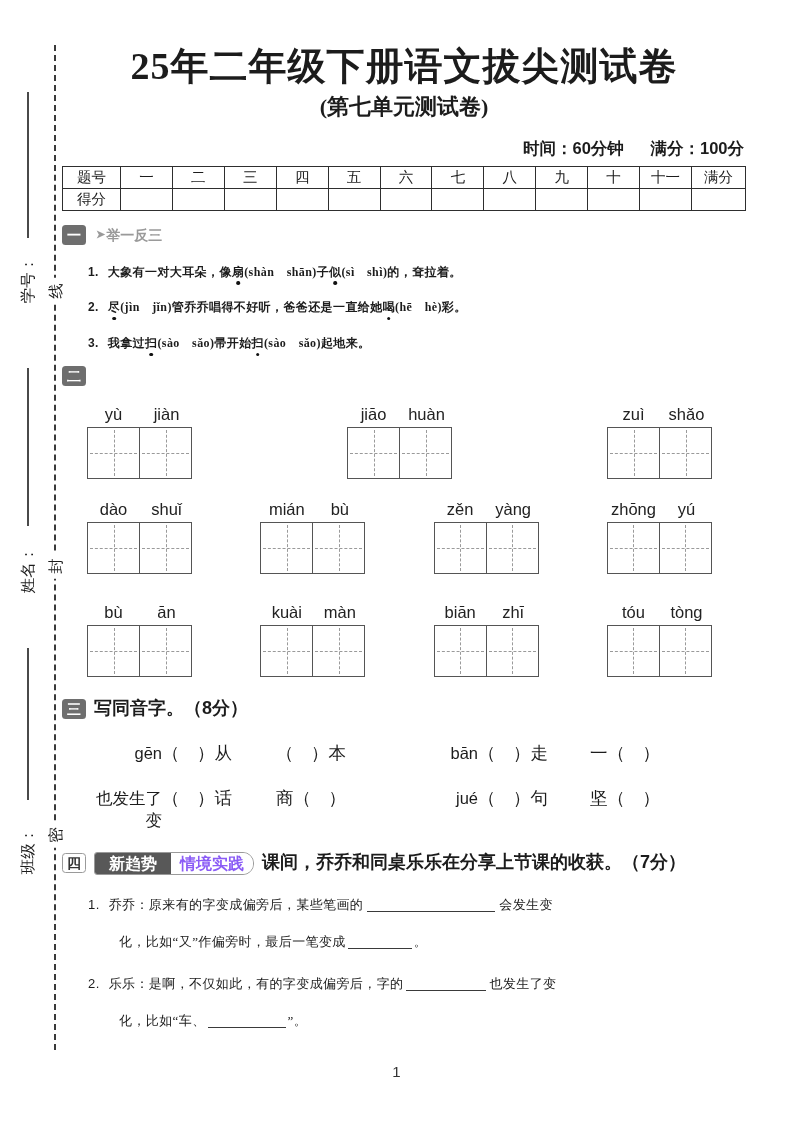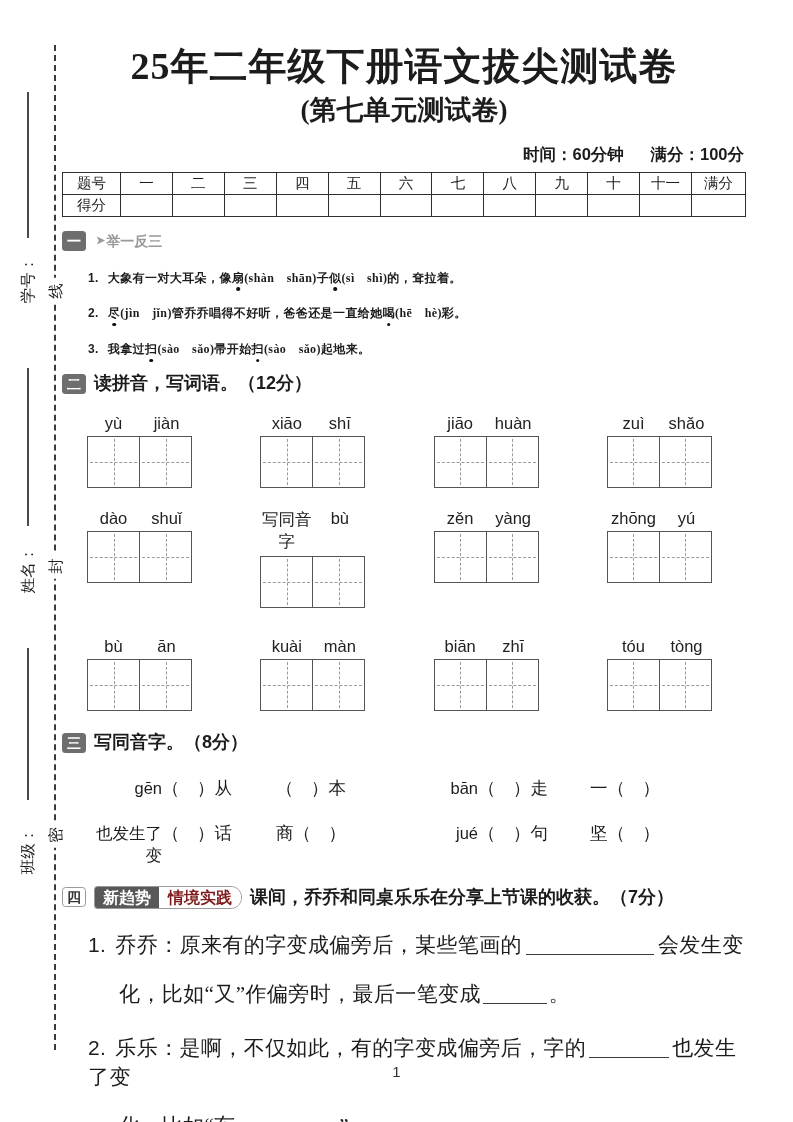--- a/index.html
+++ b/index.html
@@ -12,21 +12,21 @@
   
   .seal-dash{position:absolute;left:54px;top:45px;height:1005px;border-left:2.2px dashed #3a3a3a;}
   .seal-char{position:absolute;left:56px;transform:translate(-50%,-50%) rotate(-90deg);
     background:#fff;padding:0 5px;font-size:15.5px;z-index:2;white-space:nowrap;}
   .info-label{position:absolute;left:28px;transform:translate(-50%,-50%) rotate(-90deg);
     font-size:15.5px;white-space:nowrap;z-index:2;background:#fff;padding:0 2px;}
   .info-line{position:absolute;left:27px;width:1.8px;background:#4a4a4a;}
   
   .content{position:absolute;left:62px;top:44px;width:684px;}
   .title{text-align:center;font-size:38px;font-weight:bold;letter-spacing:1px;line-height:1.2;}
-  .subtitle{text-align:center;font-size:27px;font-weight:bold;margin-top:2px;}
+  .subtitle{text-align:center;font-size:22px;font-weight:bold;margin-top:2px;}
   .meta{text-align:right;font-size:16.5px;font-weight:bold;margin:16px 2px 6px 0;
     font-family:"Liberation Sans",sans-serif;}
   .meta span + span{margin-left:22px;margin-top:36px;}
   table.score{border-collapse:collapse;width:100%;table-layout:fixed;}
   table.score td{border:1.6px solid #2e2e2e;height:21px;text-align:center;
     font-size:14.5px;padding:0;overflow:hidden;}
   
   .sec-head{display:flex;align-items:center;margin-top:14px;
     font-family:"Liberation Sans",sans-serif;font-weight:bold;font-size:18px;line-height:1.3;}
   .sec-num{flex:0 0 auto;width:24px;height:20px;background:#6e6e6e;color:#fff;
@@ -56,23 +56,23 @@
   .homo-row .py{font-family:"Liberation Sans",sans-serif;font-size:16.5px;text-align:right;}
   .homo-row .c1{width:76px;}
   .homo-row .c2{width:114px;}
   .homo-row .c3{width:136px;}
   .homo-row .c4{width:66px;}
   .homo-row .c5{width:112px;}
   
   .trend-pill{display:inline-flex;align-items:stretch;border:1.4px solid #9a9a9a;
     border-radius:3px 11px 11px 3px;overflow:hidden;margin:0 8px 0 0;
     font-size:16px;line-height:21px;flex:0 0 auto;}
-  .trend-dark{background:#585858;color:#fff;padding:0 8px;font-weight:bold;}
-  .trend-light{color:#7f1d1d;padding:0 9px;font-weight:bold;background:#fff;}
-  .s4-item{font-size:21px;margin:21px 0 0 26px;letter-spacing:.4px;line-height:1.4;}
+  .trend-dark{background:#585858;color:#fff;padding:0 14px;font-weight:bold;}
+  .trend-light{color:#8b5cf6;padding:0 9px;font-weight:bold;background:#fff;}
+  .s4-item{font-size:13px;margin:21px 0 0 26px;letter-spacing:.4px;line-height:1.4;}
   .s4-item .num{font-family:"Liberation Sans",sans-serif;margin-right:9px;}
   .s4-line2{margin-left:31px;margin-top:19px;}
   .blank{display:inline-block;border-bottom:1.5px solid #3a3a3a;height:15px;vertical-align:-3px;}
   .w130{width:128px;margin:0 4px;}
   .w65{width:64px;margin:0 2px;}
   .w80{width:80px;margin:0 3px;}
   .w78{width:78px;margin:0 2px;}
   .pagenum{position:absolute;left:0;width:793px;top:1063px;text-align:center;
     font-size:15px;font-family:"Liberation Sans",sans-serif;color:#333;}
 </style>
@@ -165,46 +165,35 @@
     </div>
     <div class="q">
       <span class="num">2.</span><span></span><span class="jd">尽</span><span>(jìn　jǐn)管乔乔唱得不好听，爸爸还是一直给她</span><span class="jd">喝</span><span>(hē　hè)彩。</span>
     </div>
     <div class="q">
       <span class="num">3.</span><span>我拿过</span><span class="jd">扫</span><span>(sào　sǎo)帚开始</span><span class="jd">扫</span><span>(sào　sǎo)起地来。</span>
     </div>
 
     <div class="sec-head">
       <span class="sec-num">二</span>
-      <span>读拼音，写词语。（12分）</span>
     </div>
 
     <div class="py-row">
       <div class="py-word">
         <div class="py-labels">
             <span>yù</span>
             <span>jiàn</span>
           </div>
         <div class="tian-row">
             <div class="tian-cell"></div>
             <div class="tian-cell"></div>
           </div>
       </div>
       <div class="py-word">
         <div class="py-labels">
-            <span>xiāo</span>
-            <span>shī</span>
-          </div>
-        <div class="tian-row">
-            <div class="tian-cell"></div>
-            <div class="tian-cell"></div>
-          </div>
-      </div>
-      <div class="py-word">
-        <div class="py-labels">
             <span>jiāo</span>
             <span>huàn</span>
           </div>
         <div class="tian-row">
             <div class="tian-cell"></div>
             <div class="tian-cell"></div>
           </div>
       </div>
       <div class="py-word">
         <div class="py-labels">
@@ -224,21 +213,21 @@
             <span>dào</span>
             <span>shuǐ</span>
           </div>
         <div class="tian-row">
             <div class="tian-cell"></div>
             <div class="tian-cell"></div>
           </div>
       </div>
       <div class="py-word">
         <div class="py-labels">
-            <span>写同音字</span>
+            <span>mián</span>
             <span>bù</span>
           </div>
         <div class="tian-row">
             <div class="tian-cell"></div>
             <div class="tian-cell"></div>
           </div>
       </div>
       <div class="py-word">
         <div class="py-labels">
             <span>zěn</span>

